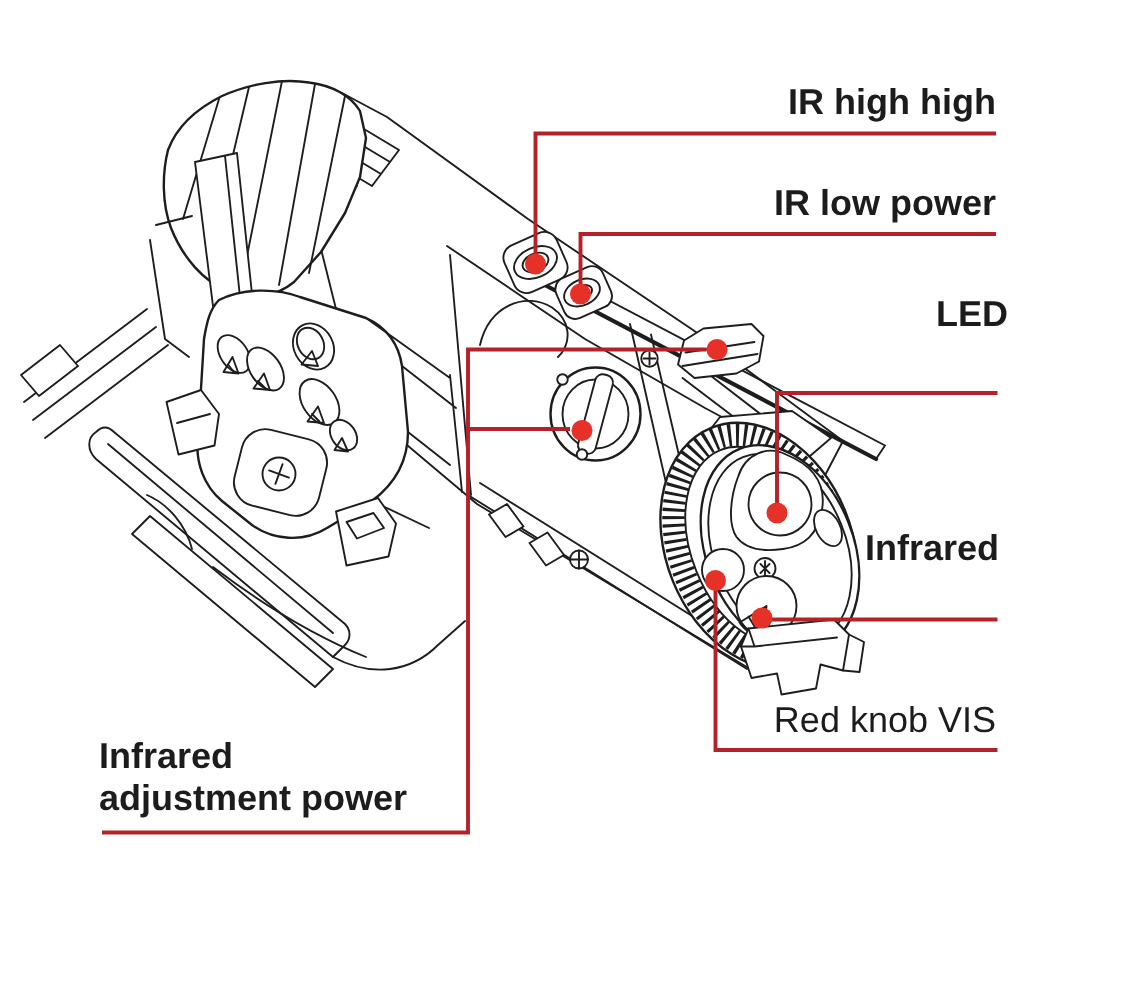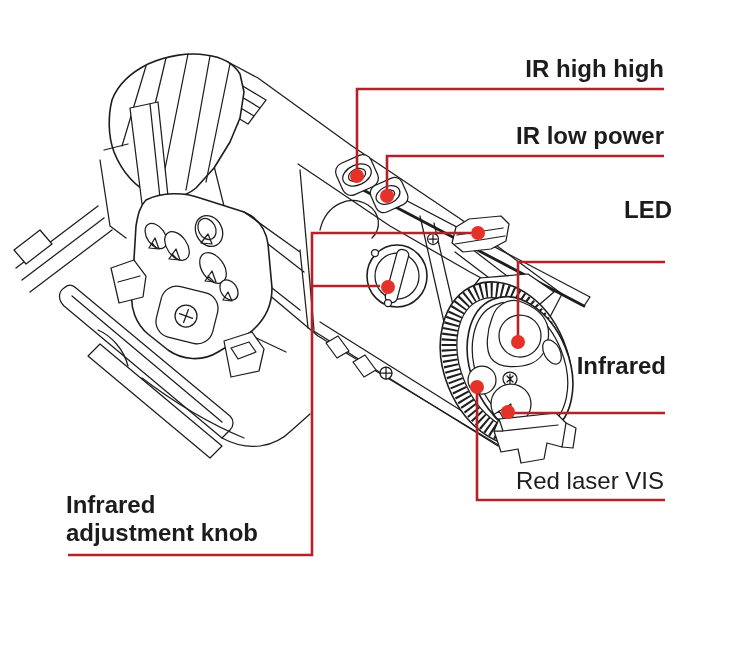--- a/index.html
+++ b/index.html
@@ -186,19 +186,19 @@
   <div class="label right" id="lbl-ir-low">
     <span>IR low power</span>
   </div>
   <div class="label right" id="lbl-led">
     <span>LED</span>
   </div>
   <div class="label right" id="lbl-infrared">
     <span>Infrared</span>
   </div>
   <div class="label right" id="lbl-laser">
-    <span>Red laser VIS</span>
+    <span>Red knob VIS</span>
   </div>
   <div class="label" id="lbl-windage">
     <span>Infrared</span>
-    <span>adjustment knob</span>
+    <span>adjustment power</span>
   </div>
 </div>
 
 </body></html>

